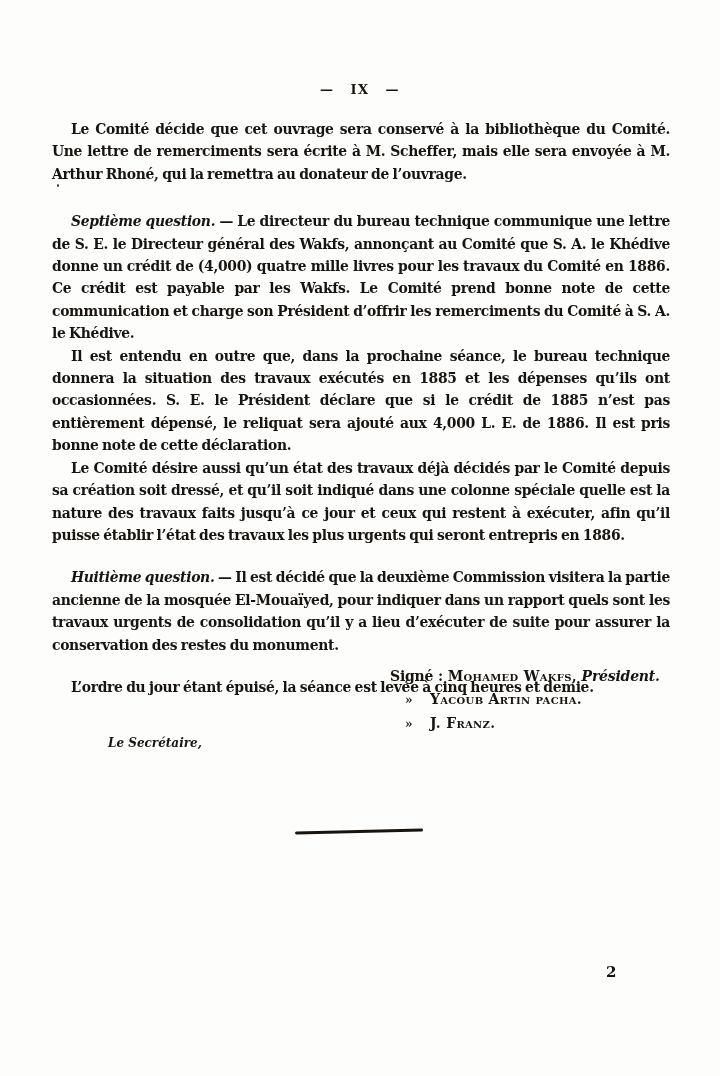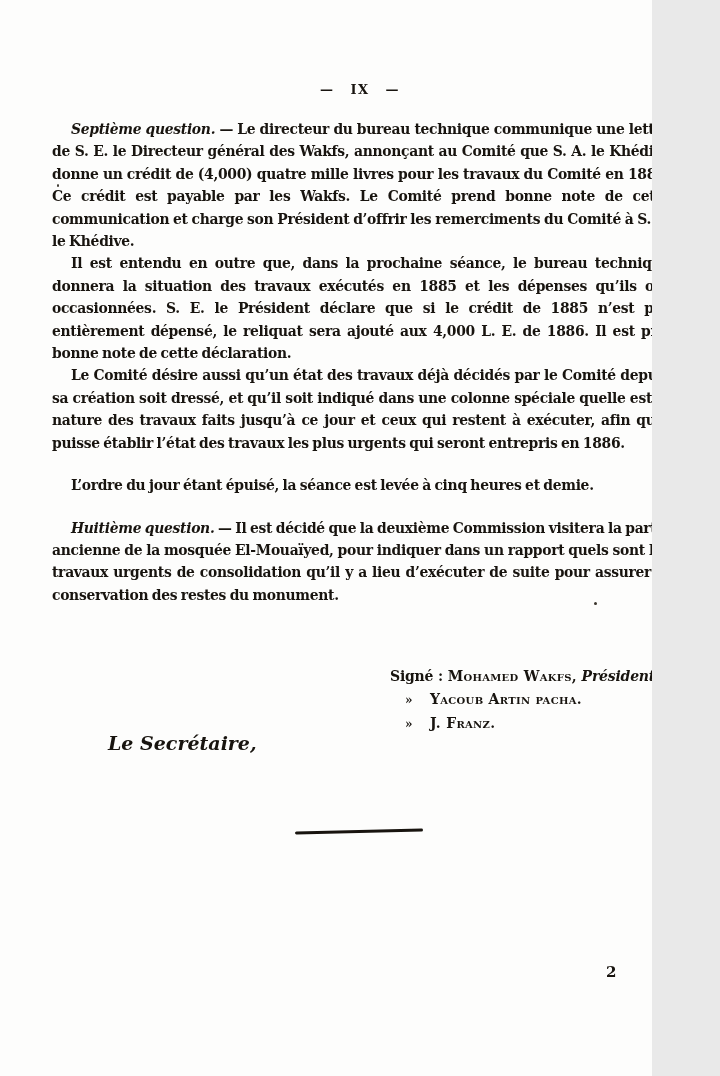--- a/index.html
+++ b/index.html
@@ -1,18 +1,18 @@
 <!DOCTYPE html>
 <html><head>
 <meta charset="utf-8">
 <style>
   html, body { margin: 0; padding: 0; background: #e9e9e9; }
   .paper {
     position: relative;
-    width: 652px;
+    width: 720px;
     height: 1076px;
     background: #fdfdfc;
     color: #18140f;
     font-family: "DejaVu Serif", serif;
     font-weight: 700;
     overflow: hidden;
   }
   .page-header {
     position: absolute;
     top: 82px; left: 0;
@@ -48,21 +48,21 @@
   }
   .ditto {
     display: inline-block;
     width: 25px;
     margin-left: 15px;
     font-size: 12px;
   }
   .secretary {
     position: absolute;
     left: 82px; top: 732px;
-    font-size: 19px;
+    font-size: 12px;
     line-height: 23px;
   }
   .secretary .sec-title { margin-left: 26px; font-style: italic; }
   .divider {
     position: absolute;
     left: 295px; top: 830px;
     width: 128px; height: 2.6px;
     background: #18140f;
     border-radius: 2px;
     transform: rotate(-1.4deg);
@@ -81,32 +81,33 @@
   .speck-2 { left: 57px; top: 184px; width: 2px; height: 3px; }
 </style>
 </head>
 <body>
 
 <div class="paper">
 
   <div class="page-header">— IX —</div>
 
   <div class="content">
+    <p class="gap-after"><span>Le Comité décide que cet ouvrage sera conservé à la bibliothèque du Comité. Une lettre de remerciments sera écrite à M. Scheffer, mais elle sera envoyée à M. Arthur Rhoné, qui la remettra au donateur de l’ouvrage.</span></p>
 
     <p><span class="lead">Septième question.</span>
       <span>— Le directeur du bureau technique communique une lettre de S. E. le Directeur général des Wakfs, annonçant au Comité que S. A. le Khédive donne un crédit de (4,000) quatre mille livres pour les travaux du Comité en 1886. Ce crédit est payable par les Wakfs. Le Comité prend bonne note de cette communication et charge son Président d’offrir les remerciments du Comité à S. A. le Khédive.</span></p>
 
     <p><span>Il est entendu en outre que, dans la prochaine séance, le bureau technique donnera la situation des travaux exécutés en 1885 et les dépenses qu’ils ont occasionnées. S. E. le Président déclare que si le crédit de 1885 n’est pas entièrement dépensé, le reliquat sera ajouté aux 4,000 L. E. de 1886. Il est pris bonne note de cette déclaration.</span></p>
 
     <p><span>Le Comité désire aussi qu’un état des travaux déjà décidés par le Comité depuis sa création soit dressé, et qu’il soit indiqué dans une colonne spéciale quelle est la nature des travaux faits jusqu’à ce jour et ceux qui restent à exécuter, afin qu’il puisse établir l’état des travaux les plus urgents qui seront entrepris en 1886.</span></p>
 
-    <p class="gap-before"><span>L’ordre du jour étant épuisé, la séance est levée à cinq heures et demie.</span></p>
-
     <p class="gap-before"><span class="lead">Huitième question.</span>
       <span>— Il est décidé que la deuxième Commission visitera la partie ancienne de la mosquée El-Mouaïyed, pour indiquer dans un rapport quels sont les travaux urgents de consolidation qu’il y a lieu d’exécuter de suite pour assurer la conservation des restes du monument.</span></p>
+
+    <p class="gap-before"><span>L’ordre du jour étant épuisé, la séance est levée à cinq heures et demie.</span></p>
   </div>
 
   <div class="signatures">
     <div class="sig-row">
       <span>Signé :</span>
       <span class="sc">Mohamed Wakfs,</span>
       <span class="it">Président.</span>
     </div>
     <div class="sig-row">
       <span class="ditto">»</span><span class="sc">Yacoub Artin pacha.</span>

